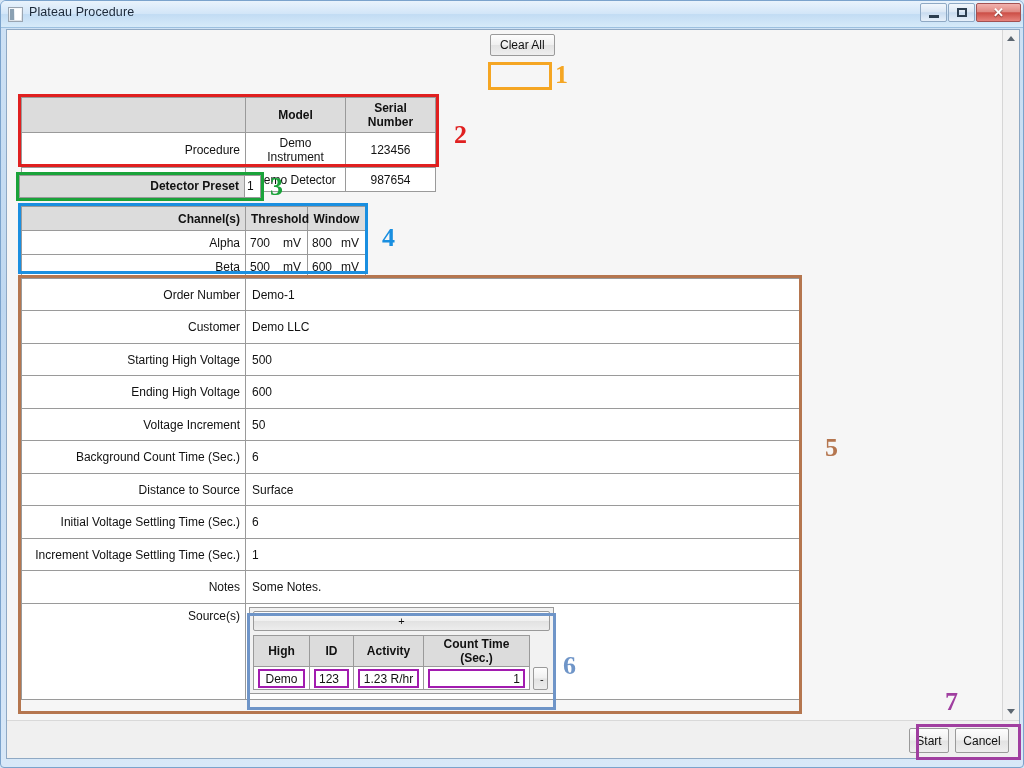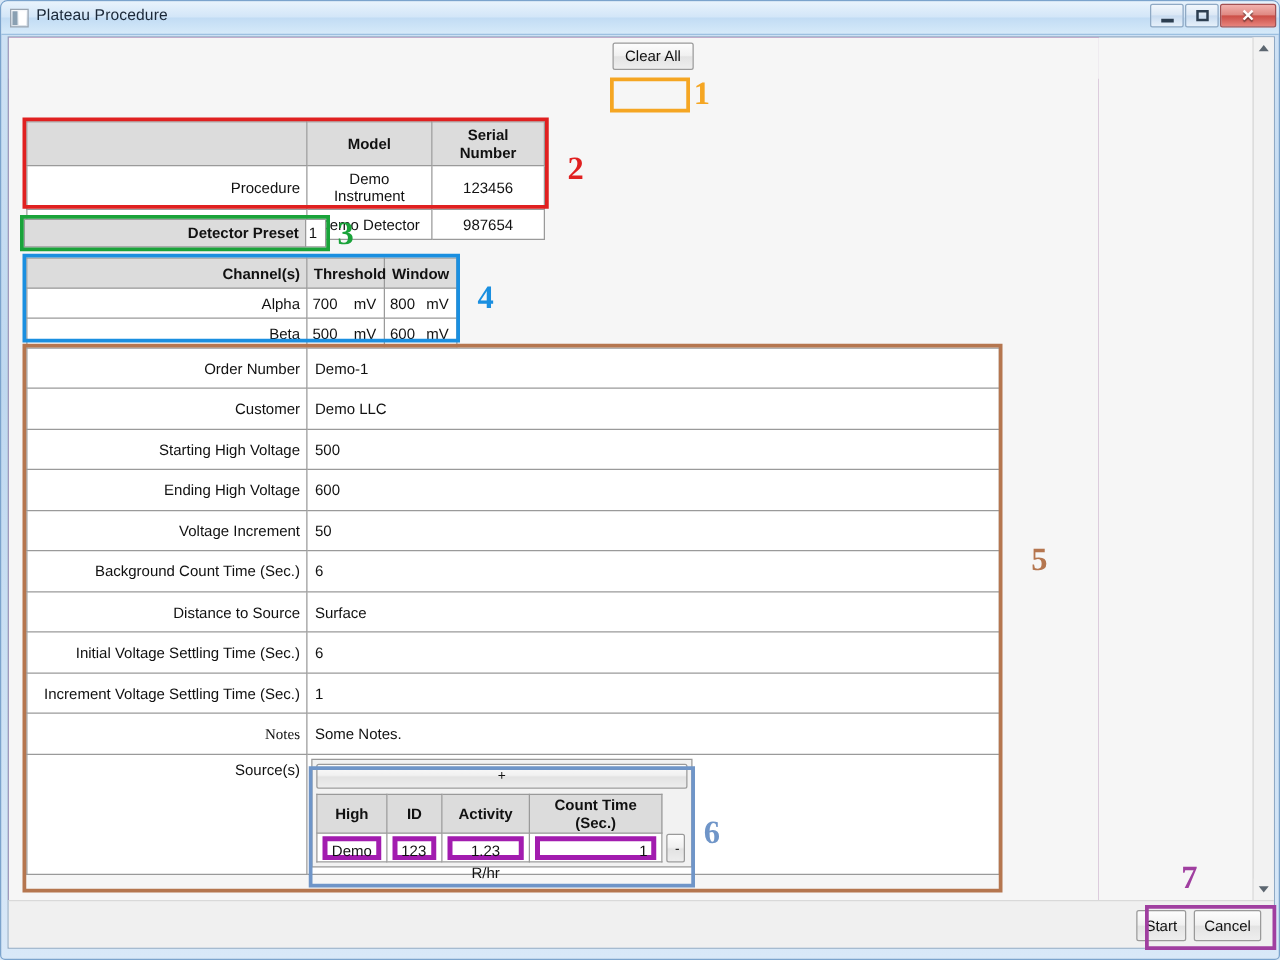--- a/index.html
+++ b/index.html
@@ -95,21 +95,21 @@
     left: 5px; top: 28px;
     width: 1014px; height: 730px;
     background: #f6f6f6;
     border: 1px solid #8fa9c4;
     box-sizing: border-box;
   }
   .scrollhost {
     position: absolute;
     left: 0; top: 0;
     width: 872px; height: 690px;
-    background: #701a75;
+    background: #fef9c3;
     overflow: hidden;
   }
   .pane {
     position: absolute;
     left: 0; top: 0;
     width: 996px; height: 690px;
     background: #f6f6f6;
   }
 
   
@@ -278,21 +278,21 @@
     font-weight: bold;
     text-align: center;
   }
   .srctbl col.s1 { width: 56px; }
   .srctbl col.s2 { width: 44px; }
   .srctbl col.s3 { width: 70px; }
   .srctbl col.s4 { width: 106px; }
   .cellinput {
     display: block;
     width: 100%; height: 19px;
-    border: 4px solid #a21caf;
+    border: 2px solid #a21caf;
     background: #fff;
     font-size: 12px;
     line-height: 17px;
     box-sizing: border-box;
     padding: 0 3px;
     color: #111;
   }
   .cellinput.r { text-align: right; }
   .cellinput.c { text-align: center; }
   .minusbtn {
@@ -517,21 +517,21 @@
           </tr>
           <tr>
             <td class="lbl" style="height:33px;">Initial Voltage Settling Time (Sec.)</td>
             <td class="fld">6</td>
           </tr>
           <tr>
             <td class="lbl" style="height:32px;">Increment Voltage Settling Time (Sec.)</td>
             <td class="fld">1</td>
           </tr>
           <tr>
-            <td class="lbl" style="height:33px;font-family:Liberation Serif, serif;">Notes</td>
+            <td class="lbl" style="height:33px;">Notes</td>
             <td class="fld">Some Notes.</td>
           </tr>
           <tr>
             <td class="lbl top">Source(s)</td>
             <td class="srccell">
               <div class="srcbox">
                 <button class="plusbtn">+</button>
                 <div class="srcgrid">
                   <table class="srctbl">
                     <colgroup>

